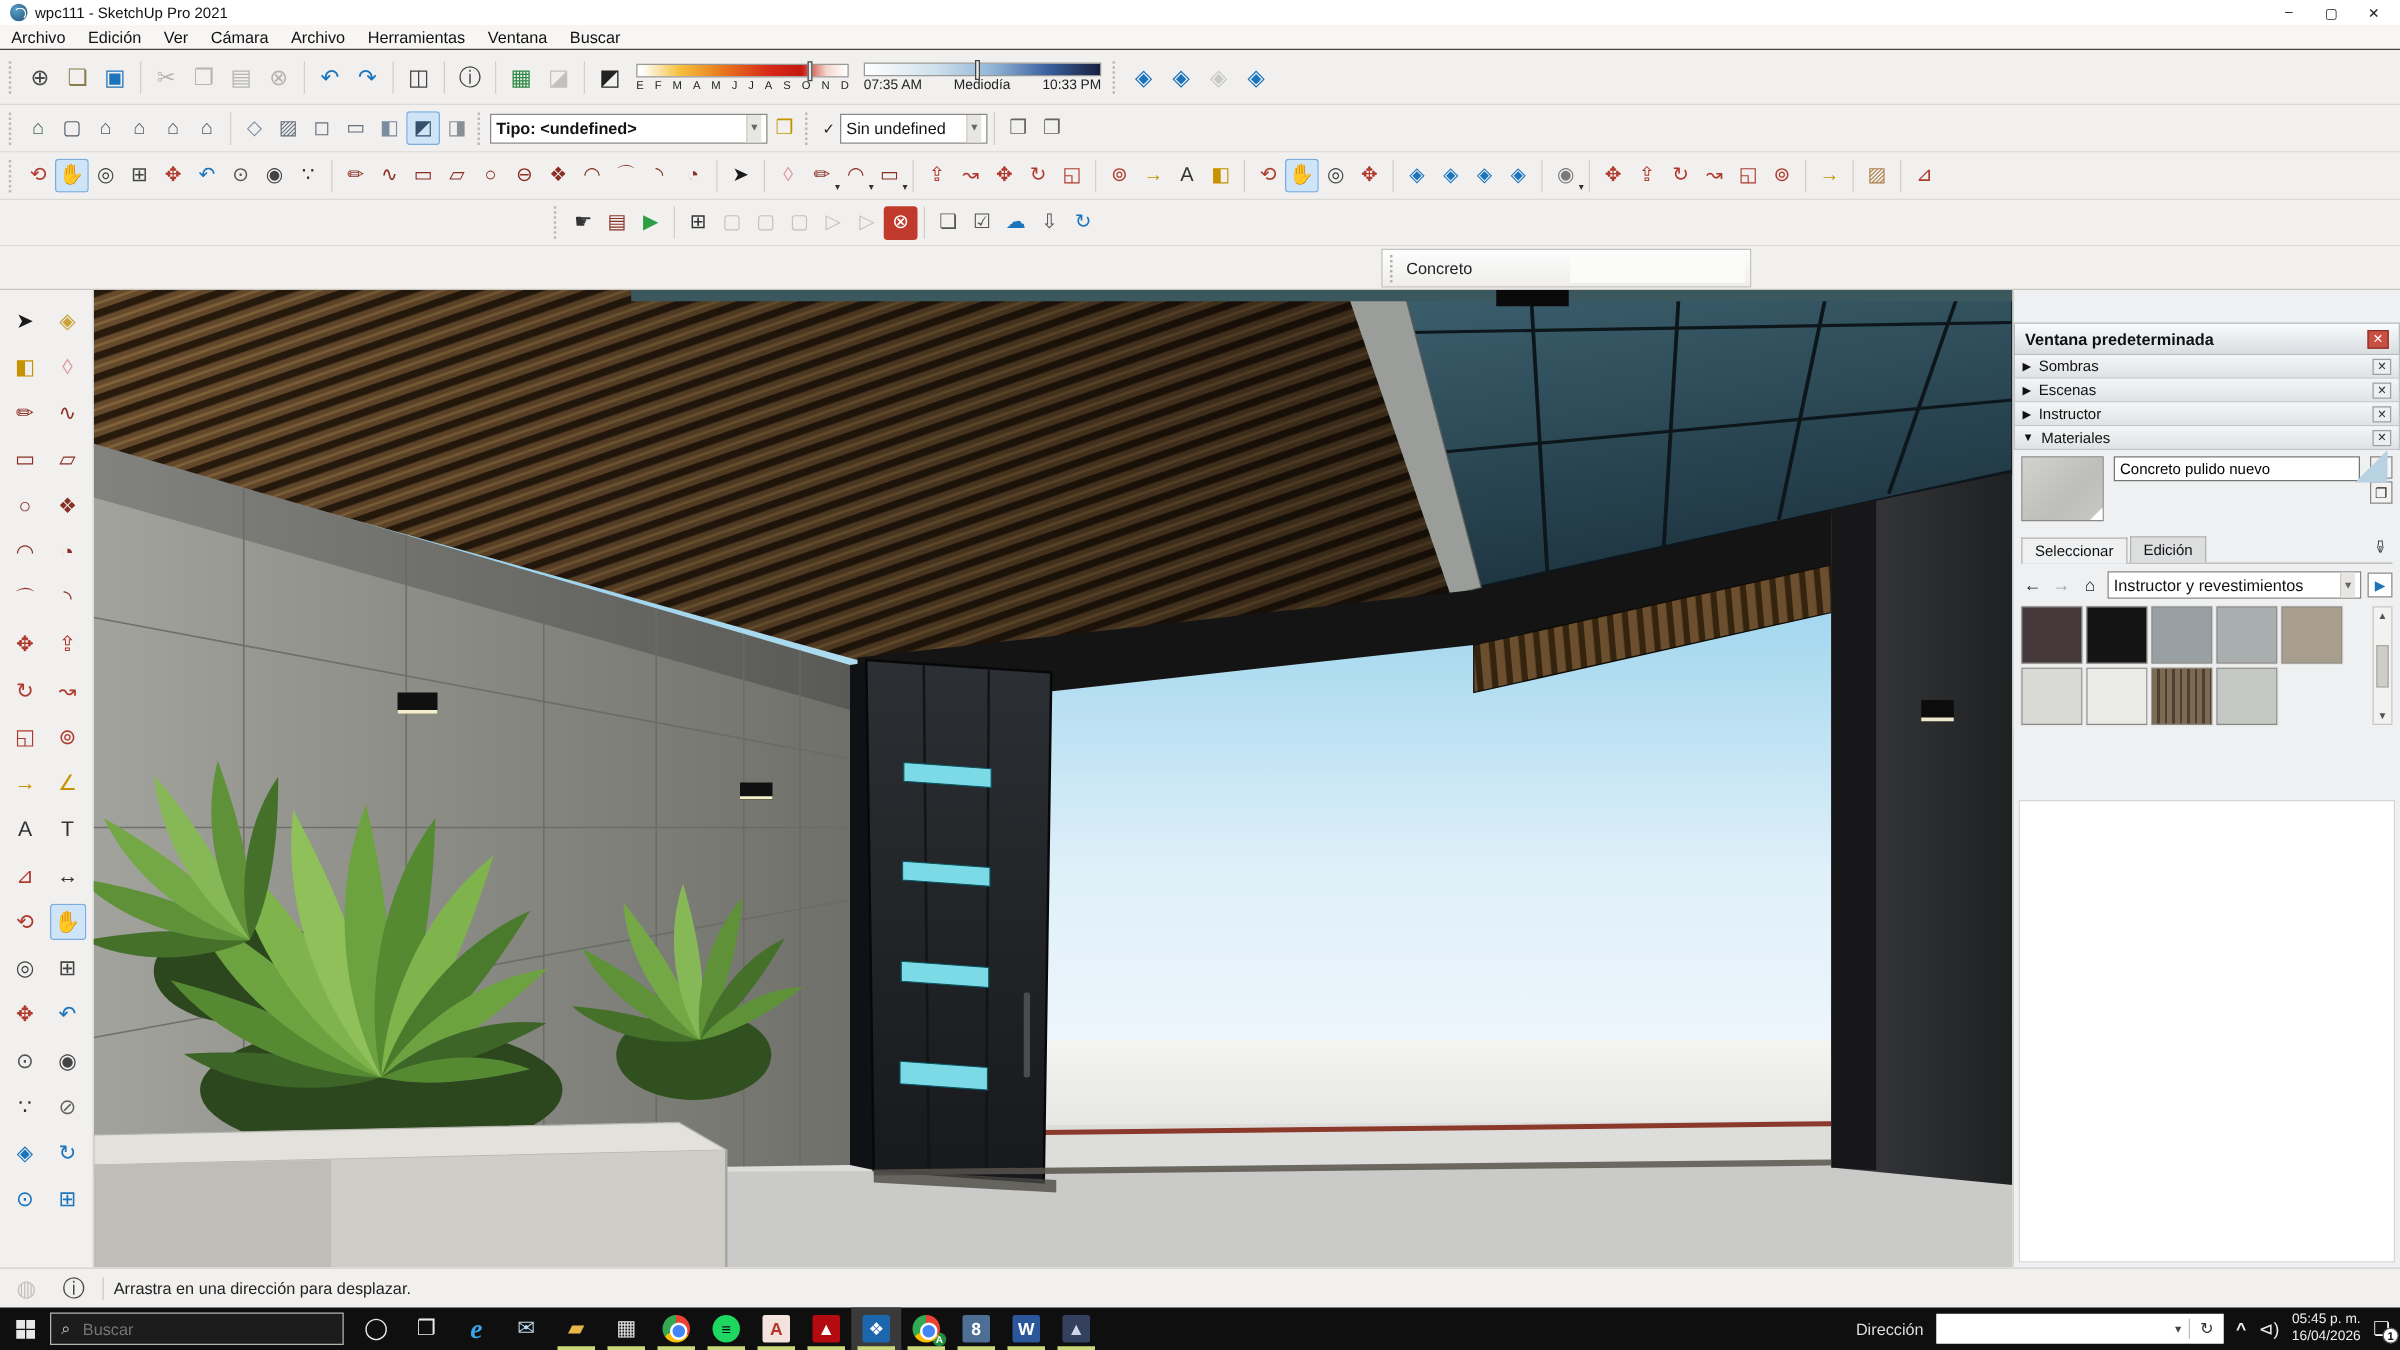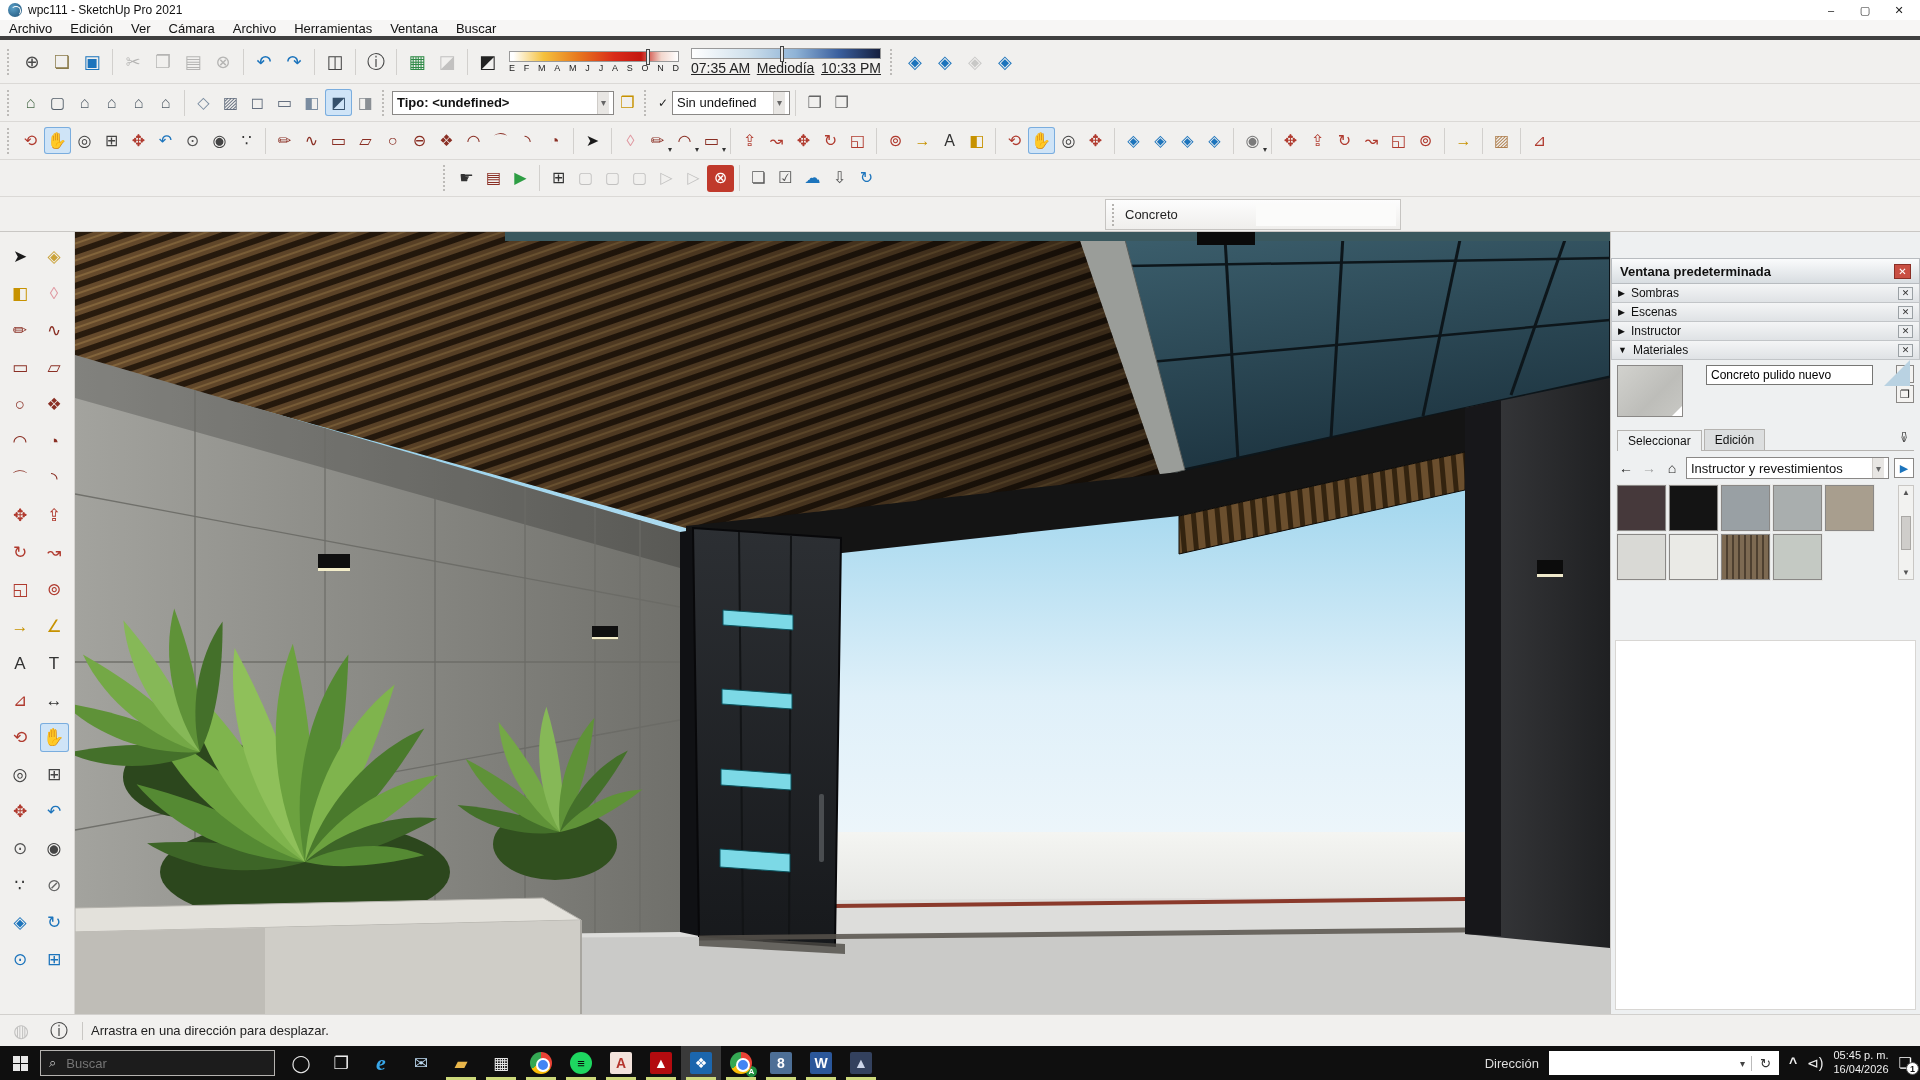--- a/index.html
+++ b/index.html
@@ -7,21 +7,21 @@
   *{box-sizing:border-box;}
   
   #titlebar{position:absolute;top:0;left:0;right:0;height:20px;background:#ffffff;
     display:flex;align-items:center;padding:0 4px;font-size:12px;color:#111;}
   #appicon{width:14px;height:14px;border-radius:50%;background:radial-gradient(circle at 35% 35%,#5aa0c8,#1d4e74);
     margin:0 6px 0 4px;position:relative;}
   #appicon::after{content:"";position:absolute;left:3px;top:3px;width:8px;height:8px;border-radius:50%;
     border:1.5px solid #fff;border-bottom-color:transparent;border-left-color:transparent;}
   #wincontrols{margin-left:auto;display:flex;height:20px;}
   .winbtn{width:34px;height:20px;display:flex;align-items:center;justify-content:center;font-size:11px;color:#222;}
-  #menubar{position:absolute;top:20px;left:0;right:0;height:20px;background:#f7f6f5;border-bottom:4px solid #404040;
+  #menubar{position:absolute;top:20px;left:0;right:0;height:20px;background:#f7f6f5;border-bottom:1px solid #404040;
     display:flex;align-items:center;font-size:13px;color:#111;}
   .menu-item{padding:0 9px;height:100%;display:flex;align-items:center;}
   
   .bar{position:absolute;left:0;right:0;background:#f1f0ee;border-bottom:1px solid #dbd9d6;
     display:flex;align-items:center;padding:0 4px;}
   #tb1{top:40px;height:44px;}
   #tb2{top:84px;height:38px;}
   #tb3{top:122px;height:38px;}
   #tb4{top:160px;height:37px;padding-left:440px;}
   #tb5{top:197px;height:35px;border-bottom:1px solid #c9c7c4;}
@@ -40,21 +40,21 @@
     display:flex;align-items:center;padding:0 3px;border-left:1px solid #cfccc8;}
   #type-combo{width:222px;font-weight:700;}
   #tag-combo{width:118px;}
   
   .slider{display:flex;flex-direction:column;justify-content:center;margin:0 6px;flex:0 0 auto;}
   .slider .track{height:11px;border:1px solid #999;position:relative;}
   #months .track{width:170px;background:linear-gradient(90deg,#fff 2%,#f5c13d 20%,#e87a1e 40%,#d92b1a 62%,#c4170f 78%,#f2d7cd 90%,#fff 100%);}
   #times .track{width:190px;background:linear-gradient(90deg,#ffffff 0%,#cfe0ec 30%,#8fb3d6 55%,#3a5f9e 78%,#16203f 100%);}
   .handle{position:absolute;top:-3px;width:4px;height:16px;background:#e8e8e8;border:1px solid #444;}
   .ticks{display:flex;justify-content:space-between;font-size:9px;color:#222;margin-top:1px;}
-  .tlabels{display:flex;justify-content:space-between;font-size:14px;color:#222;margin-top:1px;width:190px;text-decoration:underline;}
+  .tlabels{display:flex;justify-content:space-between;font-size:11px;color:#222;margin-top:1px;width:190px;}
   
   #measure{position:absolute;left:1105px;top:199px;width:296px;height:31px;background:linear-gradient(#fdfdfd,#efeeec);
     border:1px solid #c6c4c1;display:flex;align-items:center;font-size:13px;color:#222;}
   #measure .mgrip{width:3px;height:22px;border-left:2px dotted #b5b3b0;margin:0 10px 0 6px;}
   #measure .mval{margin-left:auto;width:140px;height:22px;background:#fbfbfa;margin-right:4px;}
   
   #main{position:absolute;top:232px;left:0;width:1920px;height:782px;display:flex;}
   #palette{width:75px;background:#f1f0ee;border-right:1px solid #d8d6d3;padding-top:6px;
     display:grid;grid-template-columns:repeat(2,34px);grid-auto-rows:37px;justify-content:center;justify-items:center;align-items:center;}
   #palette .tbtn{width:29px;height:29px;font-size:17px;}
@@ -65,21 +65,21 @@
   #tray-title{margin-top:26px;height:26px;background:linear-gradient(#fafbfc,#d8dde1);border:1px solid #b8bcc0;
     display:flex;align-items:center;padding:0 8px;font-weight:700;font-size:13px;}
   #tray-close{margin-left:auto;width:17px;height:15px;background:#c94f43;color:#fff;font-size:10px;
     display:flex;align-items:center;justify-content:center;border:1px solid #8a2f26;}
   .tray-sec{height:19px;background:linear-gradient(#f4f5f6,#dfe2e5);border:1px solid #c2c5c8;border-top:none;
     display:flex;align-items:center;padding:0 6px;gap:6px;}
   .tray-sec .tri{font-size:9px;}
   .tray-sec .xbox{margin-left:auto;width:15px;height:13px;border:1px solid #9aa0a4;background:#eceef0;
     font-size:9px;display:flex;align-items:center;justify-content:center;color:#333;}
   #mat-body{padding:5px 6px;background:#eef0f1;}
-  #mat-top{display:flex;gap:23px;}
+  #mat-top{display:flex;gap:8px;}
   #mat-preview{width:66px;height:52px;border:1px solid #8a8886;background:linear-gradient(135deg,#d2d2ce,#bdbdb9 60%,#c8c8c4);position:relative;}
   #mat-preview::after{content:"";position:absolute;right:0;bottom:0;border-style:solid;border-width:0 0 10px 10px;
     border-color:transparent transparent #fff transparent;}
   #mat-name{flex:1;height:20px;border:1px solid #767674;background:#fff;font-size:12px;padding:0 4px;
     font-family:"Liberation Sans",sans-serif;}
   #mat-btns{display:flex;flex-direction:column;gap:2px;align-items:center;}
   .mat-mini{width:18px;height:18px;border:1px solid #8a8886;background:#f4f3f1;font-size:11px;
     display:flex;align-items:center;justify-content:center;color:#222;}
   #mat-tri{position:absolute;right:10px;top:128px;width:0;height:0;
     border-left:26px solid transparent;border-bottom:26px solid #b9d2e2;}

